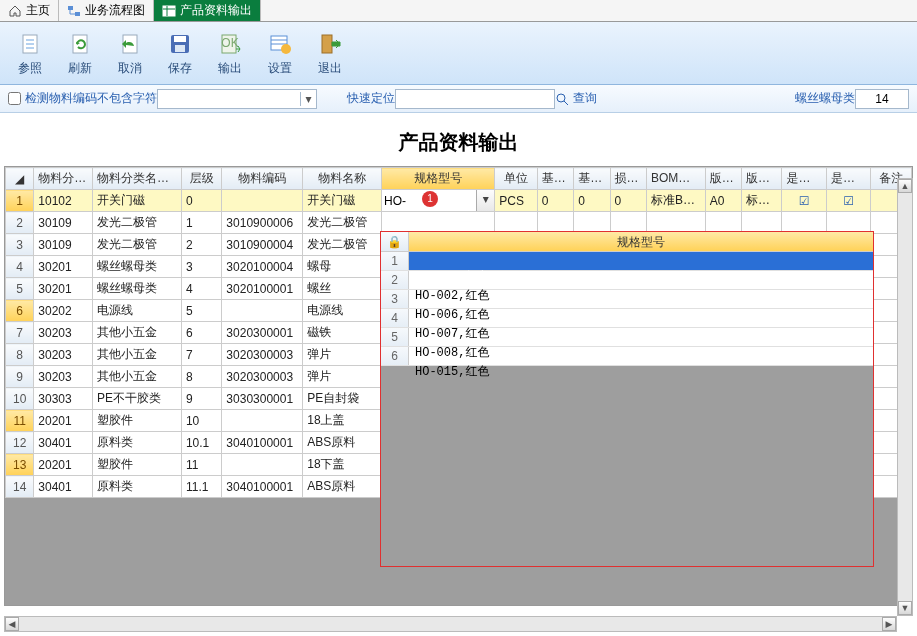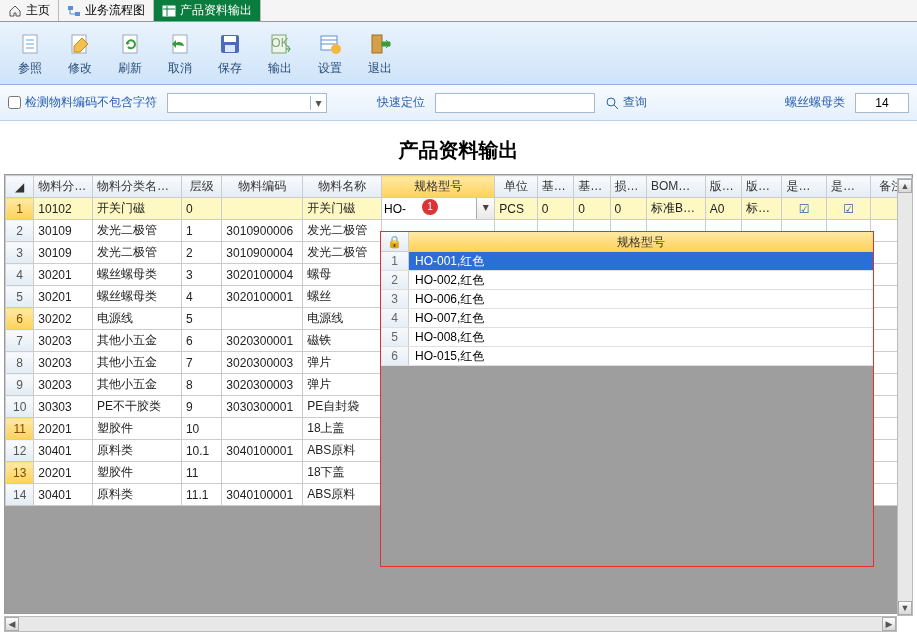--- a/index.html
+++ b/index.html
@@ -11,21 +11,21 @@
 .tab.active { background: #0a7d3e; color: #fff; }
 .tab .ticon { width: 14px; height: 14px; display: inline-block; }
 
 
 .toolbar { display: flex; background: linear-gradient(#eaf3fd, #cfe4f9); border-bottom: 1px solid #8fb6de; padding: 4px 6px; gap: 2px; }
 .tool-btn { display: flex; flex-direction: column; align-items: center; justify-content: center; width: 48px; height: 54px; cursor: pointer; border: 1px solid transparent; border-radius: 3px; }
 .tool-btn .ico { width: 28px; height: 28px; display: flex; align-items: center; justify-content: center; }
 .tool-btn .lbl { color: #2a4d7a; margin-top: 2px; }
 
 
-.filterbar { display: flex; align-items: center; background: linear-gradient(#f7fbff, #e6f0fb); border-bottom: 1px solid #b8cfe6; padding: 4px 8px; height: 36px; gap: 10px; }
+.filterbar { display: flex; align-items: center; background: linear-gradient(#f7fbff, #e6f0fb); border-bottom: 1px solid #b8cfe6; padding: 4px 8px; height: 28px; gap: 0; }
 .chk { display: flex; align-items: center; gap: 4px; color: #2a60b0; }
 .chk input { width: 13px; height: 13px; }
 .combo { width: 160px; height: 20px; border: 1px solid #a5b8cc; background: #fff; display: flex; align-items: center; }
 .combo .arrow { width: 16px; border-left: 1px solid #a5b8cc; margin-left: auto; text-align: center; color: #555; }
 .spacer { flex: 0 0 30px; }
 .lbl2 { color: #2a60b0; }
 .txt { width: 160px; height: 20px; border: 1px solid #a5b8cc; background: #fff; padding: 0 4px; }
 .search-btn { display: flex; align-items: center; gap: 4px; color: #2a60b0; cursor: pointer; text-align: center; }
 .flex1 { flex: 1; }
 .numbox { width: 54px; height: 20px; border: 1px solid #a5b8cc; text-align: center; }
@@ -51,21 +51,21 @@
 .pin { font-size: 10px; color: #888; }
 
 
 .dd-popup { position: absolute; left: 380px; top: 231px; width: 494px; height: 336px; background: #9e9e9e; border: 1px solid #e03030; z-index: 50; }
 .dd-head { display: flex; background: linear-gradient(#ffe9a6,#ffd258); height: 20px; border-bottom: 1px solid #ccc; }
 .dd-head .lockcol { width: 28px; border-right: 1px solid #ccc; text-align: center; background: linear-gradient(#f9fbfd,#e3ecf5); line-height: 20px; }
 .dd-head .titlecol { flex: 1; text-align: center; line-height: 20px; color: #333; }
 .dd-body { background: #fff; }
 .dd-row { display: flex; height: 19px; border-bottom: 1px solid #e0e0e0; }
 .dd-row .rn { width: 28px; border-right: 1px solid #ccc; background: linear-gradient(#f6f9fc,#e6eef6); text-align: center; color: #666; line-height: 19px; }
-.dd-row .val { flex: 1; padding: 0 6px; line-height: 19px; }
+.dd-row .val { flex: 1; padding: 16px 6px; line-height: 19px; font-family: Liberation Mono, monospace; }
 .dd-row.sel { background: #2a6fd6; }
 .dd-row.sel .val { color: #fff; }
 
 
 .hscroll { position: absolute; bottom: 4px; left: 4px; right: 20px; height: 16px; background: #e8e8e8; border: 1px solid #bbb; }
 .vscroll { position: absolute; right: 4px; top: 178px; bottom: 20px; width: 16px; background: #e8e8e8; border: 1px solid #bbb; }
 .sbbtn { width: 14px; height: 14px; background: linear-gradient(#fdfdfd,#d8d8d8); border: 1px solid #aaa; display: inline-block; text-align: center; line-height: 12px; color: #555; font-size: 9px; }
 .hscroll .sbbtn.l { position: absolute; left: 0; top: 0; }
 .hscroll .sbbtn.r { position: absolute; right: 0; top: 0; }
 .vscroll .sbbtn.t { position: absolute; top: 0; left: 0; }
@@ -112,29 +112,20 @@
   <div class="tool-btn">
       <span class="ico">
         <svg width="24" height="24">
           <rect x="5" y="3" width="14" height="18" fill="#fff" stroke="#9ab"></rect>
           <line x1="8" y1="8" x2="16" y2="8" stroke="#6aa3e0"></line>
           <line x1="8" y1="12" x2="16" y2="12" stroke="#6aa3e0"></line>
           <line x1="8" y1="16" x2="16" y2="16" stroke="#6aa3e0"></line>
         </svg>
       </span>
       <span class="lbl">参照</span>
-    </div>
-  <div class="tool-btn">
-      <span class="ico">
-        <svg width="24" height="24">
-          <rect x="4" y="3" width="14" height="18" fill="#fff" stroke="#9ab"></rect>
-          <path d="M14 6 L20 12 L12 20 L6 20 L6 14 Z" fill="#f5c14e" stroke="#c78a1a"></path>
-        </svg>
-      </span>
-      <span class="lbl">修改</span>
     </div>
   <div class="tool-btn">
       <span class="ico">
         <svg width="24" height="24">
           <rect x="5" y="3" width="14" height="18" fill="#fff" stroke="#9ab"></rect>
           <path d="M9 12 A4 4 0 1 1 10 15" fill="none" stroke="#3a9b3a" stroke-width="2"></path>
           <path d="M8 10 L9 13 L12 11 Z" fill="#3a9b3a"></path>
         </svg>
       </span>
       <span class="lbl">刷新</span>

